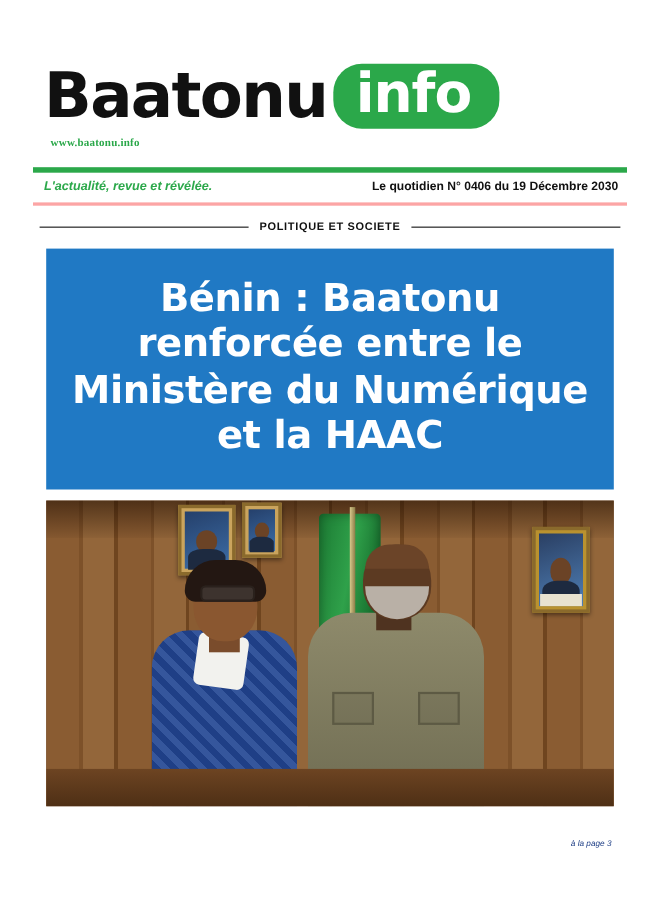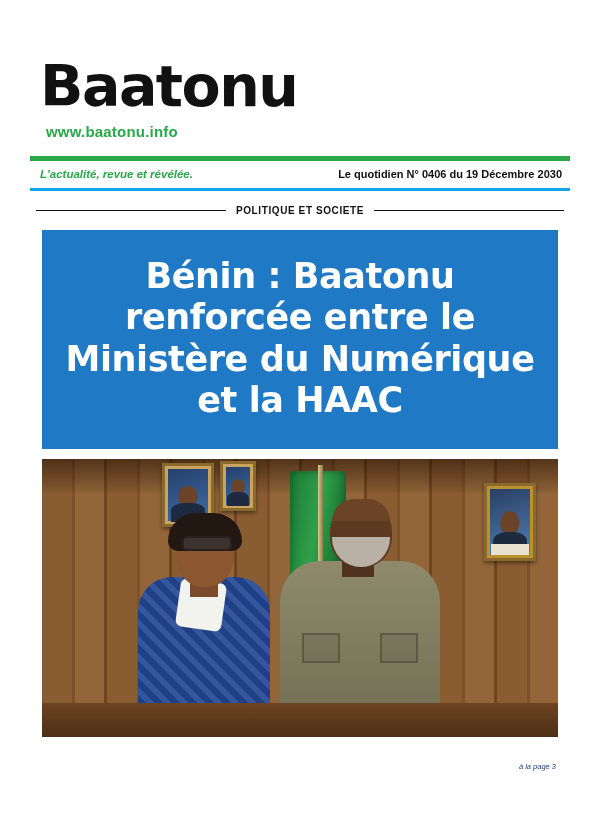--- a/index.html
+++ b/index.html
@@ -59,40 +59,40 @@
     letter-spacing: -1px;
     border-radius: 26px;
     padding: 2px 26px 7px 20px;
     line-height: 1;
     display: inline-block;
     margin-left: 2px;
   }
   .logo-url {
     margin-top: 8px;
     margin-left: 6px;
-    font-family: Liberation Sans, sans-serif;
-    font-size: 15px;
+    font-family: Liberation Serif, serif;
+    font-size: 10px;
     font-weight: bold;
     color: #2BA84A;
     letter-spacing: 0.2px;
   }
 
   
   .green-band {
     margin: 16px 30px 0 30px;
     background: #2BA84A;
     height: 5px;
   }
   .info-row {
     margin: 0 30px;
     padding: 7px 8px 8px 10px;
     display: flex;
     align-items: center;
     justify-content: space-between;
-    border-bottom: 3px solid #0ea5e9;
+    border-bottom: 3px solid #fca5a5;
   }
   .slogan {
     font-size: 11.5px;
     font-weight: bold;
     font-style: italic;
     color: #2BA84A;
   }
   .issue {
     font-size: 11px;
     font-weight: bold;
@@ -298,20 +298,21 @@
 </style>
 </head>
 <body>
 
 <div class="page">
 
   <div class="masthead">
     <div class="logo-block">
       <div class="logo-line">
         <span class="logo-word">Baatonu</span>
+        <span class="logo-pill">info</span>
       </div>
       <div class="logo-url">www.baatonu.info</div>
     </div>
   </div>
 
   <div class="green-band"></div>
   <div class="info-row">
     <div class="slogan">L'actualité, revue et révélée.</div>
     <div class="issue">Le quotidien N° 0406 du 19 Décembre 2030</div>
   </div>

